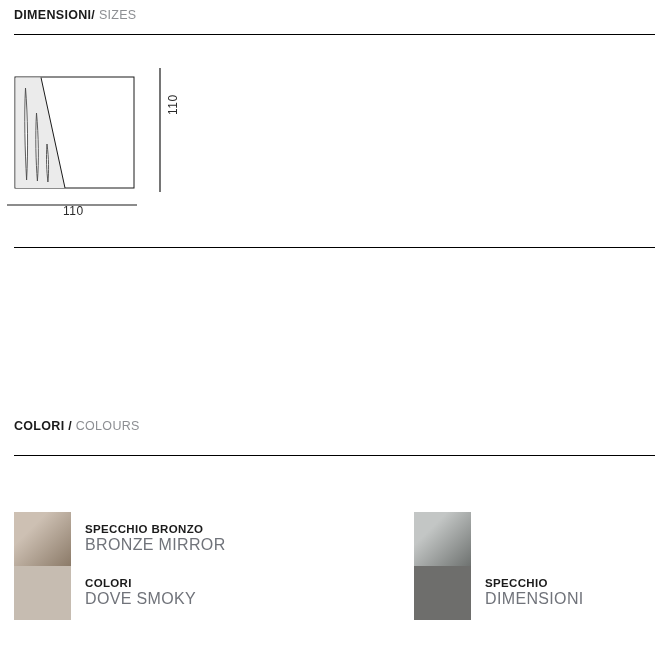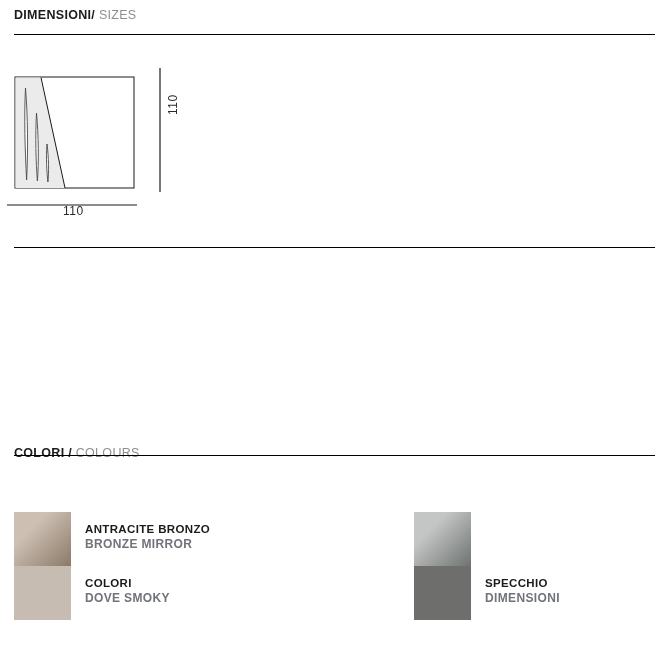--- a/index.html
+++ b/index.html
@@ -114,22 +114,22 @@
     white-space: nowrap;
   }
   .swatch-name-it {
     font-size: 11.5px;
     font-weight: bold;
     color: #1b1b1b;
     letter-spacing: 0.35px;
     line-height: 15px;
   }
   .swatch-name-en {
-    font-size: 12px;
-    font-weight: bold;
+    font-size: 16px;
+    font-weight: normal;
     color: #70737a;
     letter-spacing: 0.35px;
     line-height: 15px;
   }
 </style>
 </head>
 <body>
 
 <div class="section-header" style="top: 8px;">
   <span class="it">DIMENSIONI</span><span class="sep">/</span> <span class="en">SIZES</span>
@@ -159,32 +159,32 @@
   <svg id="width-dim-svg" width="135" height="16" viewBox="0 0 135 16">
     <line x1="2" y1="8" x2="132" y2="8" stroke="#1a1a1a" stroke-width="1.2"></line>
   </svg>
 </div>
 
 <div class="dim-text" id="height-dim-label">110</div>
 <div class="dim-text" id="width-dim-label">110</div>
 
 <div class="rule" style="top: 247px;"></div>
 
-<div class="section-header" style="top: 446px;">
+<div class="section-header" style="top: 419px;">
   <span class="it">COLORI</span> <span class="sep">/</span> <span class="en">COLOURS</span>
 </div>
 
 <div class="rule" style="top: 455px;"></div>
 
 <div class="swatch-col" id="colour-column-left">
 
   <div class="swatch-row">
     <div class="swatch-chip" style="background: linear-gradient(135deg, rgb(205, 192, 179) 0%, rgb(205, 192, 179) 30%, rgb(139, 122, 104) 100%);"></div>
     <div class="swatch-labels">
-      <div class="swatch-name-it">ANTRACITE BRONZO</div>
+      <div class="swatch-name-it">SPECCHIO BRONZO</div>
       <div class="swatch-name-en">BRONZE MIRROR</div>
     </div>
   </div>
 
   <div class="swatch-row">
     <div class="swatch-chip" style="background: rgb(198, 188, 177);"></div>
     <div class="swatch-labels">
       <div class="swatch-name-it">COLORI</div>
       <div class="swatch-name-en">DOVE SMOKY</div>
     </div>

